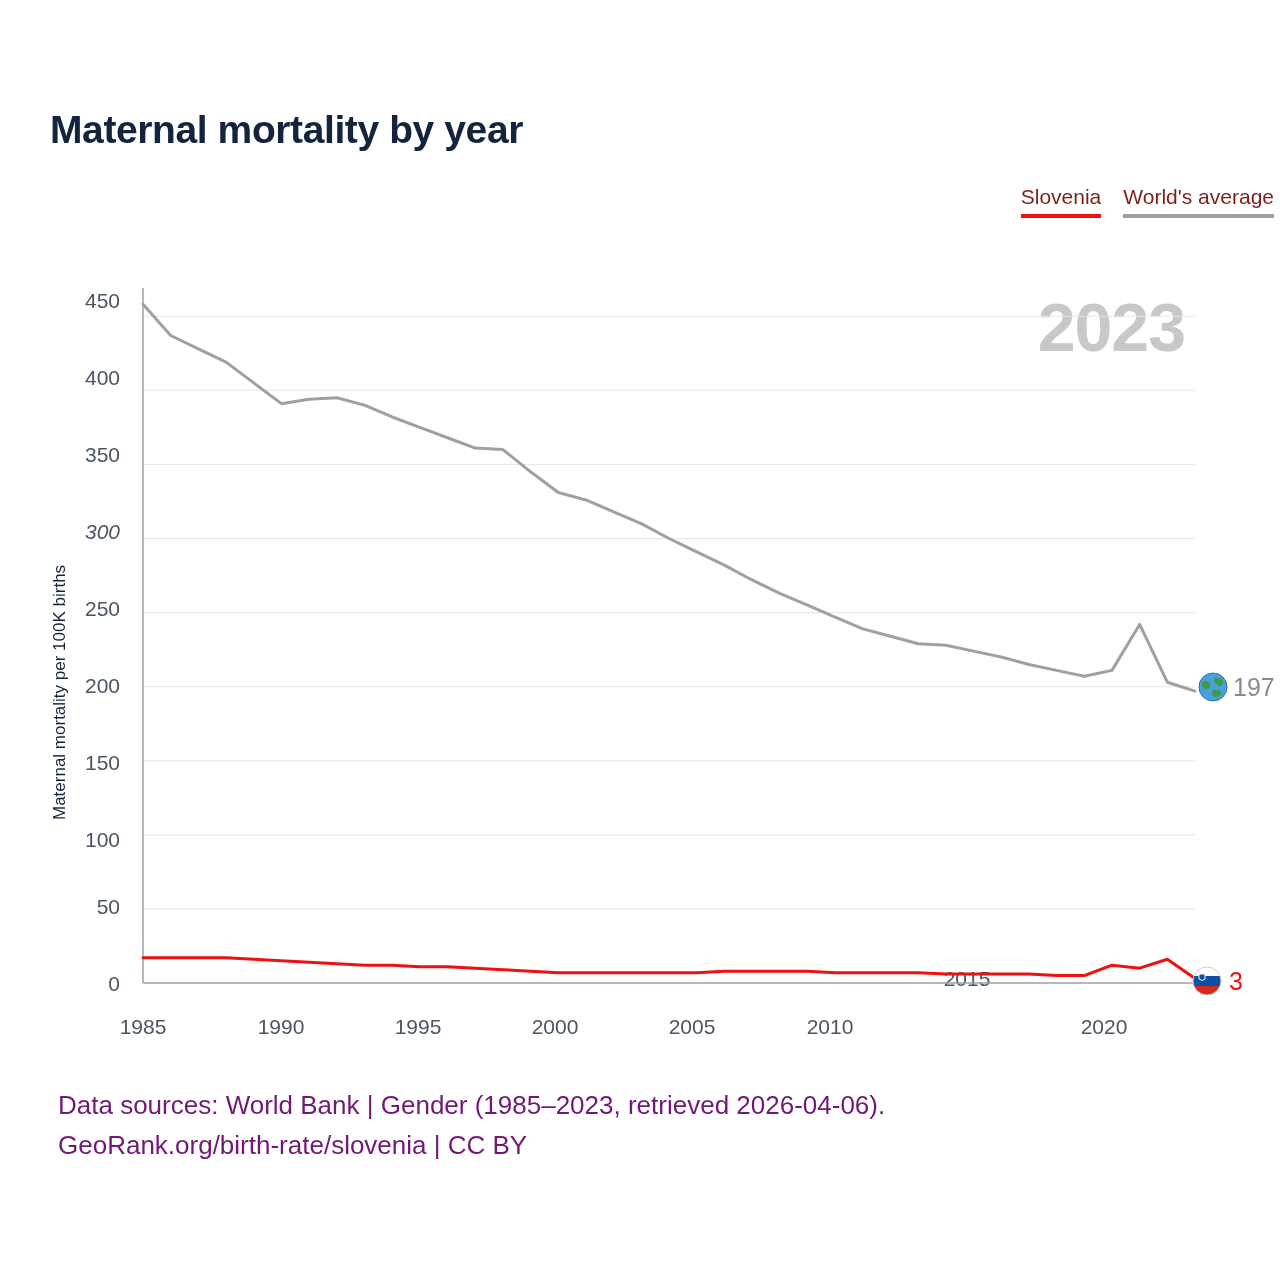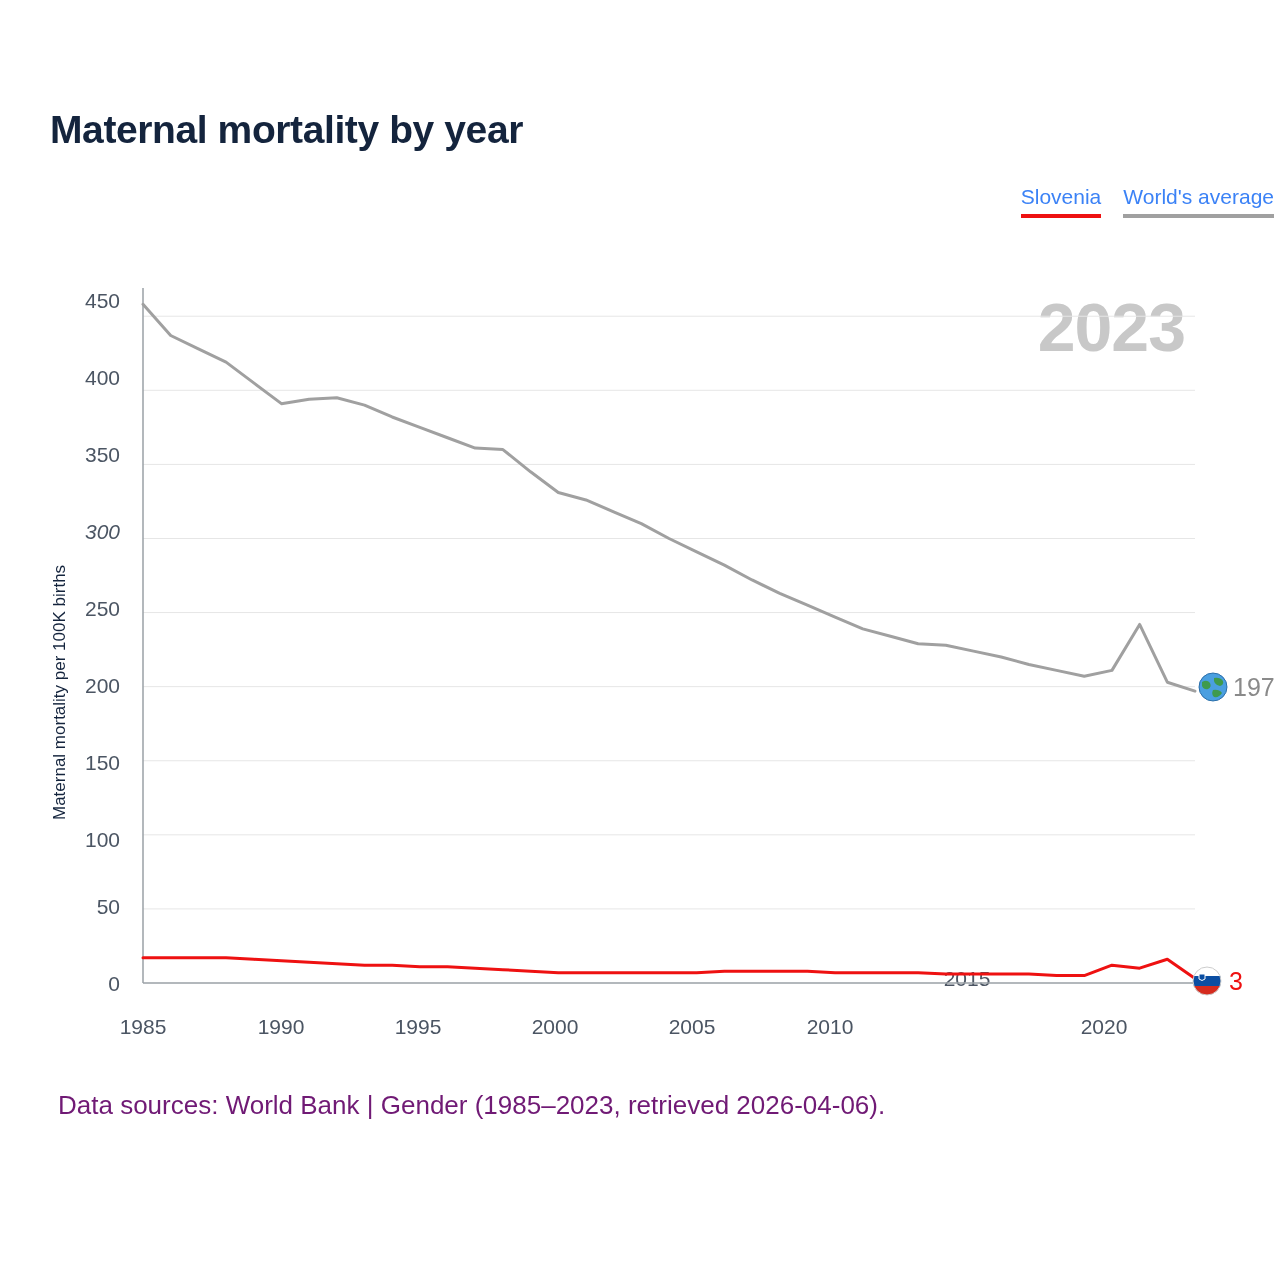--- a/index.html
+++ b/index.html
@@ -33,21 +33,21 @@
   .legend {
     position: absolute;
     right: 26px;
     top: 185px;
     display: flex;
     gap: 22px;
     align-items: flex-start;
   }
   .legend-item {
     font-size: 21px;
-    color: #3b82f6;
+    color: #7f1d1d;
     padding-bottom: 6px;
     line-height: 1.1;
   }
   .legend-item.country {
     border-bottom: 4px solid #ee1111;
   }
   .legend-item.world {
     border-bottom: 4px solid #a0a0a0;
   }
   .chart-area {
@@ -188,15 +188,16 @@
         <rect x="0" y="20" width="30" height="10" fill="#d52b1e"></rect>
         <path d="M7 8 L13 8 L13 13 Q10 16 7 13 Z" fill="#0b4ea2" stroke="#ffffff" stroke-width="1"></path>
       </g>
       <circle cx="15" cy="15" r="14" fill="none" stroke="#cccccc" stroke-width="1"></circle>
     </svg>
   </div>
   <div class="endlabel country" style="left:1209px; top:967px;">3</div>
 
   <div class="footer">
     <div>Data sources: World Bank | Gender (1985–2023, retrieved 2026-04-06).</div>
+    <div>GeoRank.org/birth-rate/slovenia | CC BY</div>
   </div>
 
 </div>
 
 </body></html>

